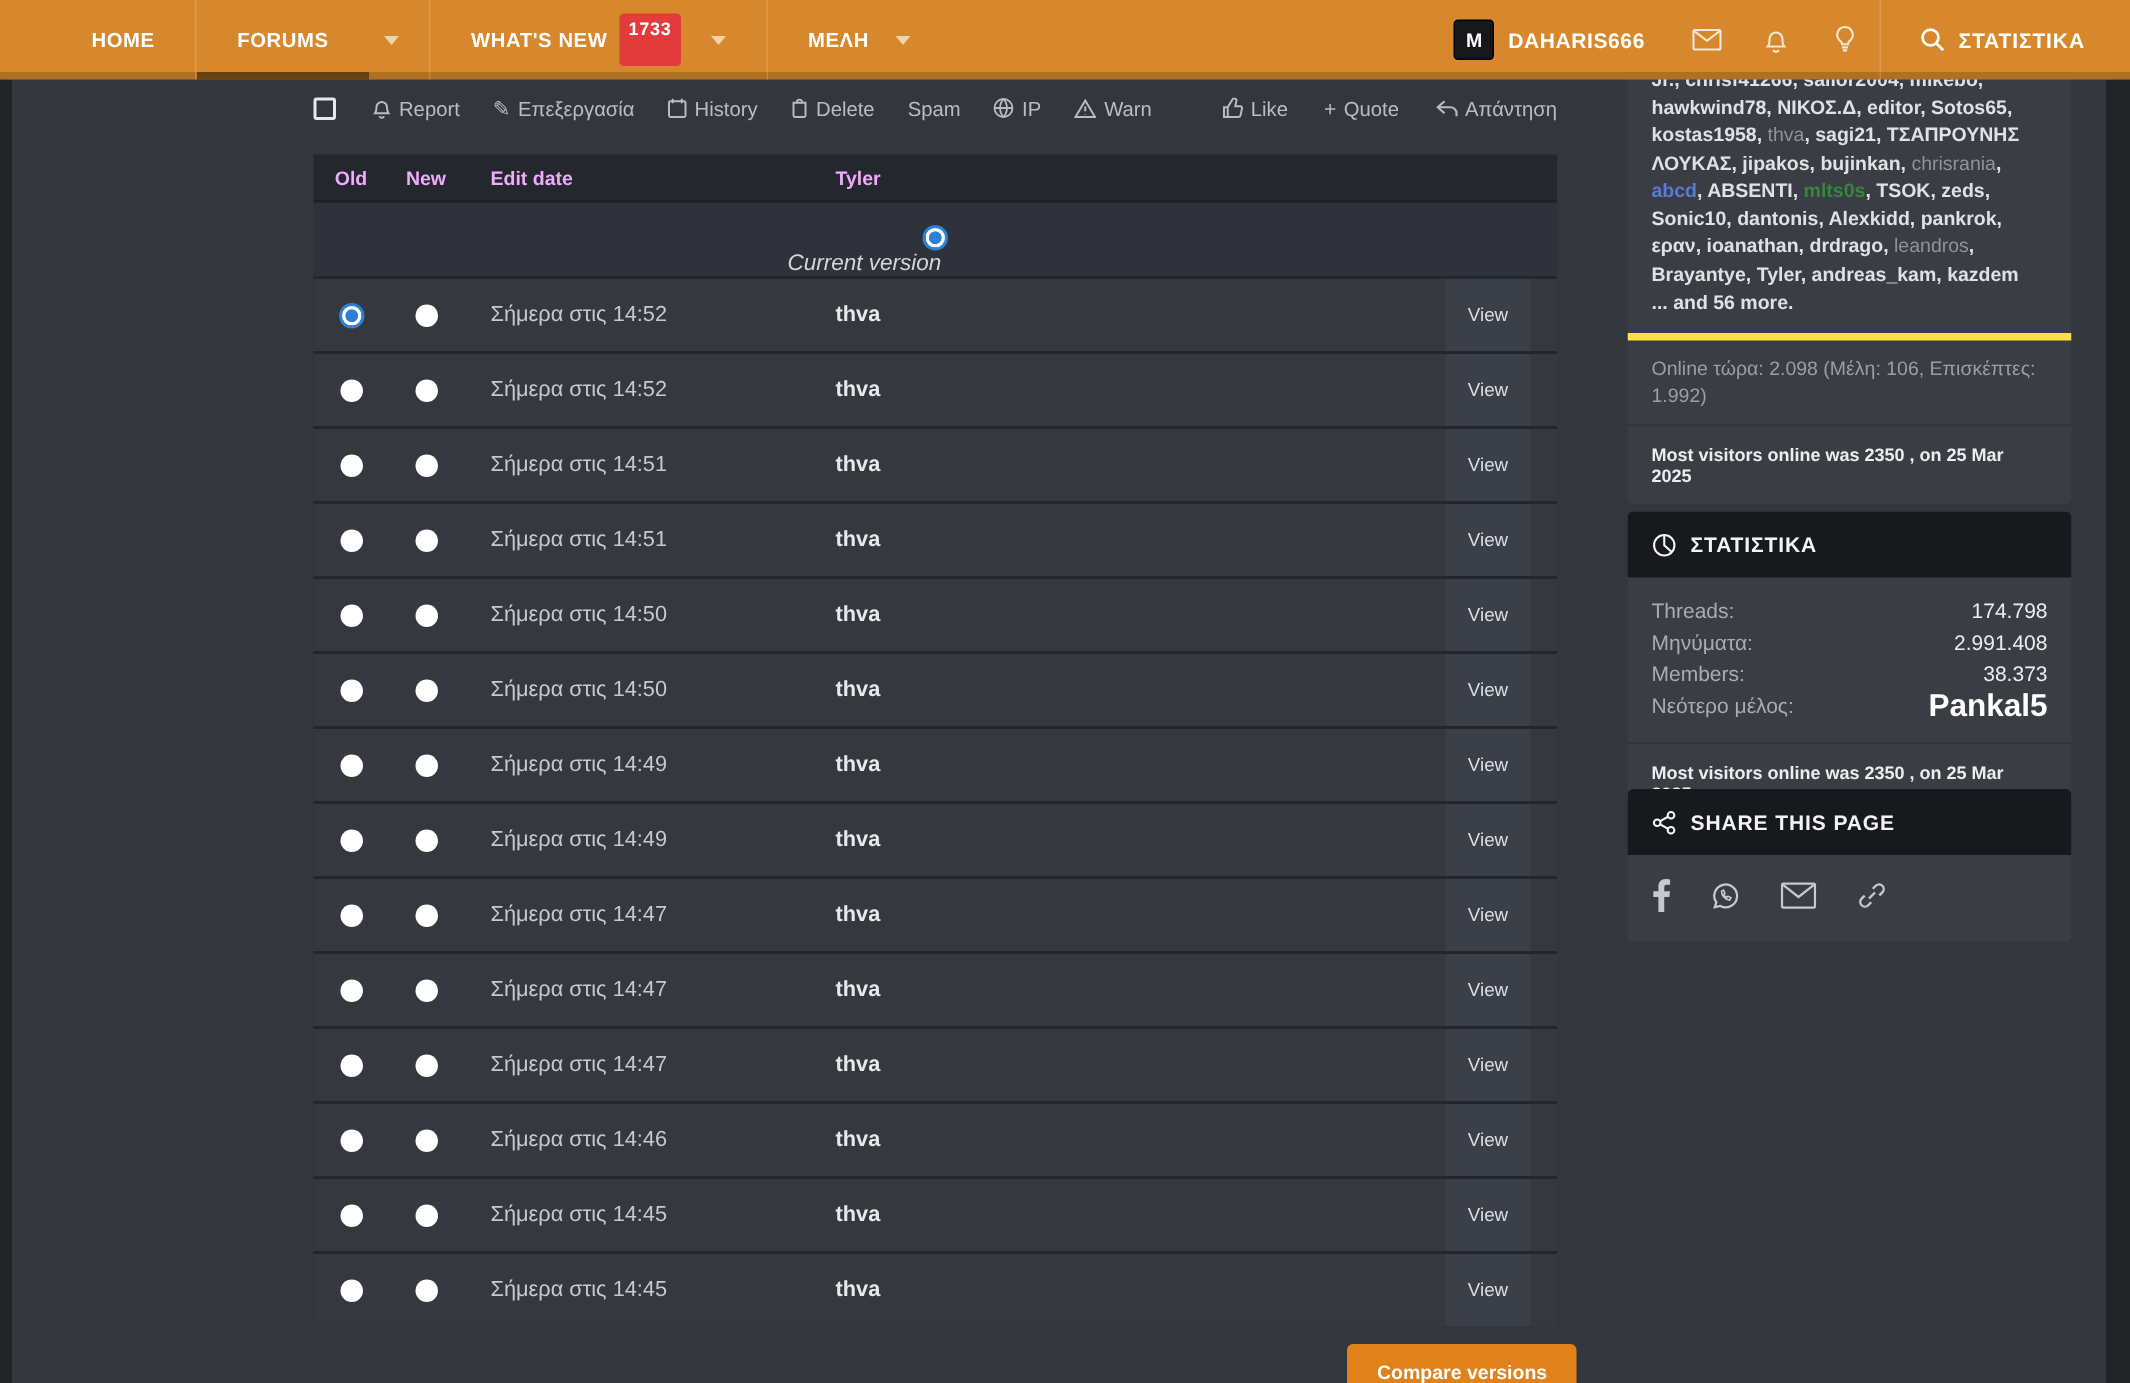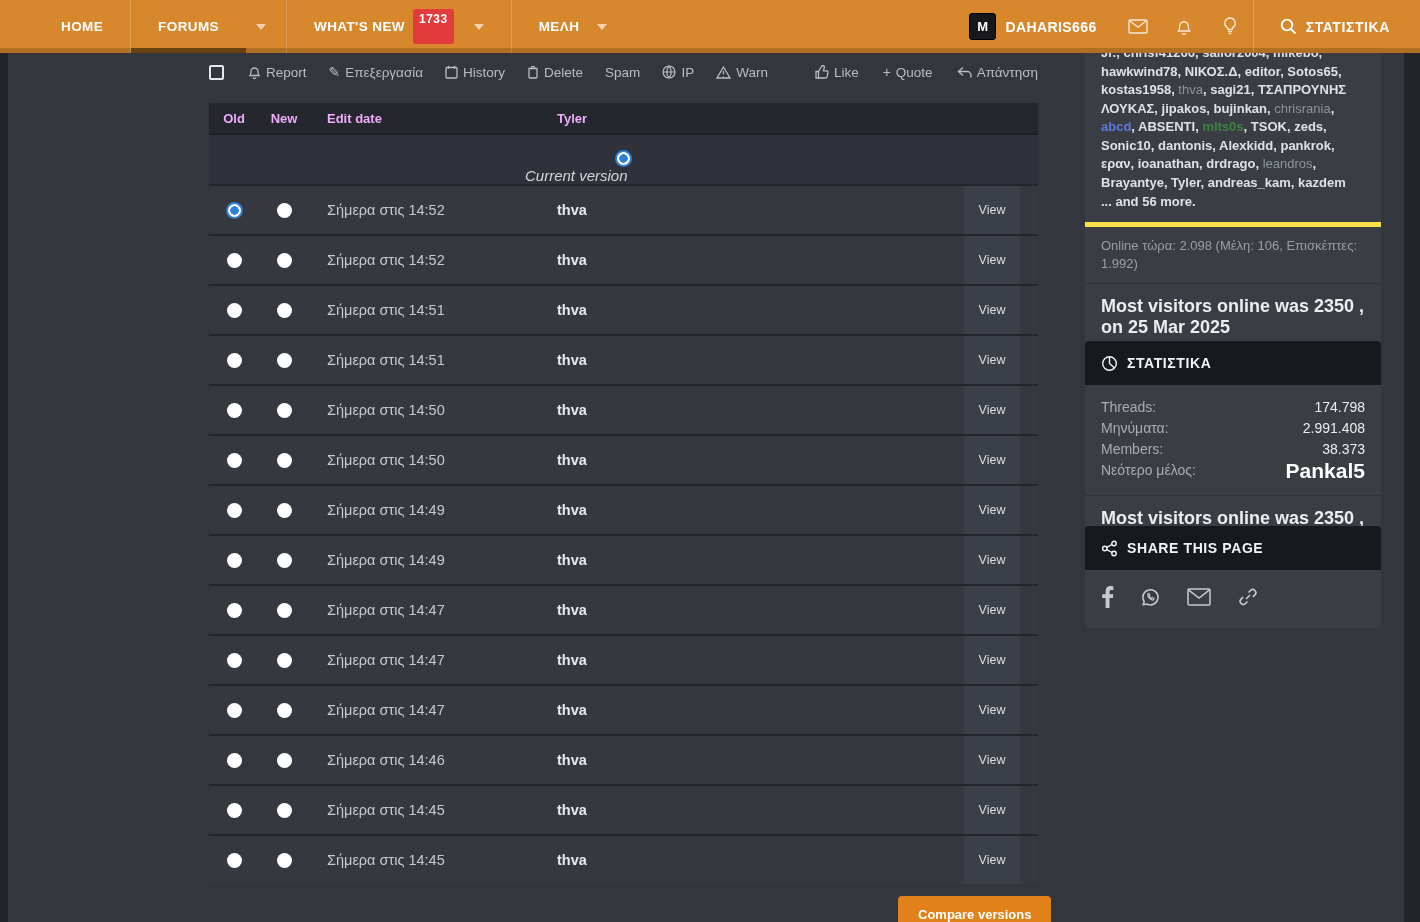--- a/index.html
+++ b/index.html
@@ -75,21 +75,21 @@
   .panel { background:#3a3d44; border-radius:4px; overflow:hidden; }
   .panel-members { position:absolute; top:0; left:0; width:296px; }
   .names-wrap { padding:44px 16px 10px; font-size:13px; font-weight:600; color:#dfe1e4; line-height:18.5px; }
   .names-wrap .nm { cursor:pointer; }
   .names-wrap .muted { color:#8d939b; font-weight:400; }
   .names-wrap .blue { color:#5b79d8; }
   .names-wrap .green { color:#39843f; }
   .more-line { margin-top:1px; }
   .sec { border-top:5px solid #fde047; padding:10px 16px; }
   .online-now { color:#999fa7; font-size:13px; line-height:18px; }
-  .most-visitors { color:#eceded; font-size:18px; font-weight:bold; padding:12px 16px; }
+  .most-visitors { color:#eceded; font-size:12px; font-weight:bold; padding:12px 16px; }
 
   .panel-stats { position:absolute; top:341px; left:0; width:296px; }
   .panel-head { background:#17191d; height:44px; display:flex; align-items:center; gap:9px;
     padding:0 16px; color:#f2f3f4; font-size:14px; font-weight:bold; letter-spacing:.6px; }
   .stats-body { padding:12px 16px 14px; }
   .stat-row { display:flex; justify-content:space-between; line-height:21px; font-size:14px; }
   .stat-row .lbl { color:#a7acb3; }
   .stat-row .val { color:#eceded; }
   .stat-row .val.hl { font-weight:bold; font-size:21px; color:#fff; }
 

